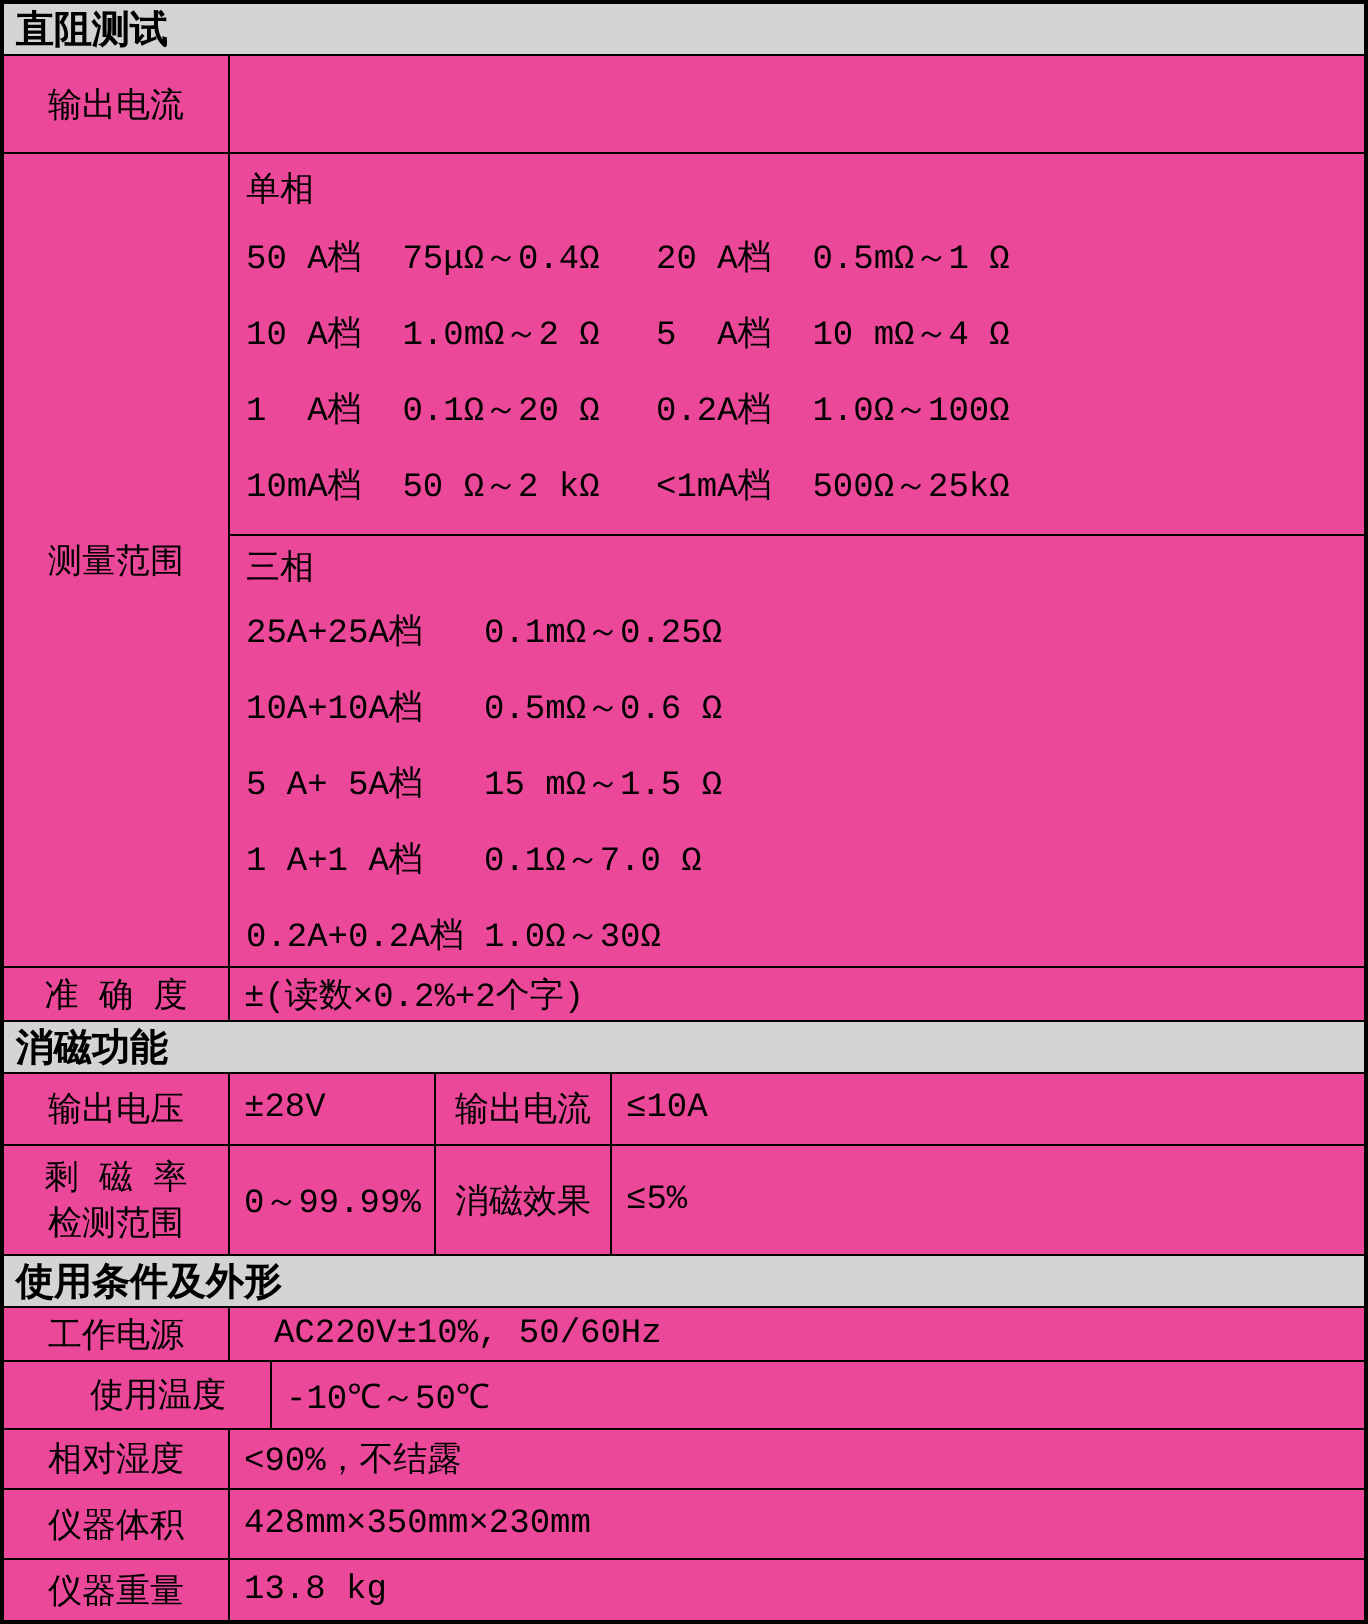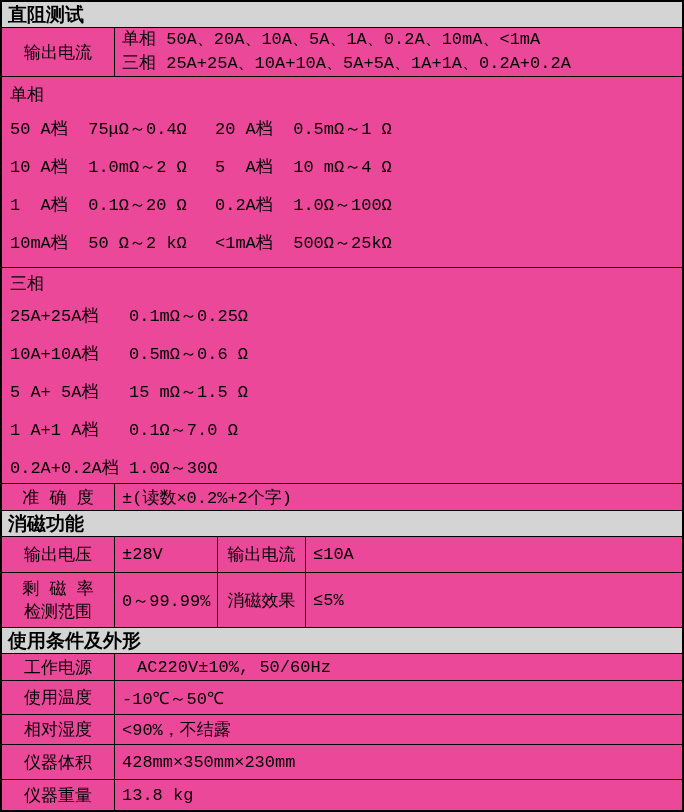--- a/index.html
+++ b/index.html
@@ -65,27 +65,26 @@
 <div class="spec-table">
 
   <div class="sec-header" style="height:26px;">
     <span>直阻测试</span>
   </div>
 
   <div class="row" style="height:49px;">
     <div class="label-col">
       <span>输出电流</span>
     </div>
-    <div class="value-col">
-      <div class="cell-line">单相 50A、20A、10A、5A、1A、0.2A、10mA、&lt;1mA</div>
-      <div class="cell-line">三相 25A+25A、10A+10A、5A+5A、1A+1A、0.2A+0.2A</div>
-    </div>
   </div>
 
   <div class="row" style="height:407px;">
+    <div class="label-col">
+      <span>测量范围</span>
+    </div>
     <div class="range-wrap">
 
       <div class="range-block single" style="height:191px;border-bottom:1px solid #000;">
         <div class="blk-title">单相</div>
         <div class="line">
           <span class="pair-left">50 A档  75μΩ～0.4Ω</span>
           <span>20 A档  0.5mΩ～1 Ω</span>
         </div>
         <div class="line">
           <span class="pair-left">10 A档  1.0mΩ～2 Ω</span>
@@ -163,21 +162,21 @@
 
   <div class="row" style="height:27px;gap:15px;">
     <div class="label-col">
       <span>工作电源</span>
     </div>
     <div class="value-col">
       <span>AC220V±10%, 50/60Hz</span>
     </div>
   </div>
 
-  <div class="row" style="height:34px;">
+  <div class="row" style="height:34px;padding-left:21px;">
     <div class="label-col">
       <span>使用温度</span>
     </div>
     <div class="value-col">
       <span>-10℃～50℃</span>
     </div>
   </div>
 
   <div class="row" style="height:30px;">
     <div class="label-col">

